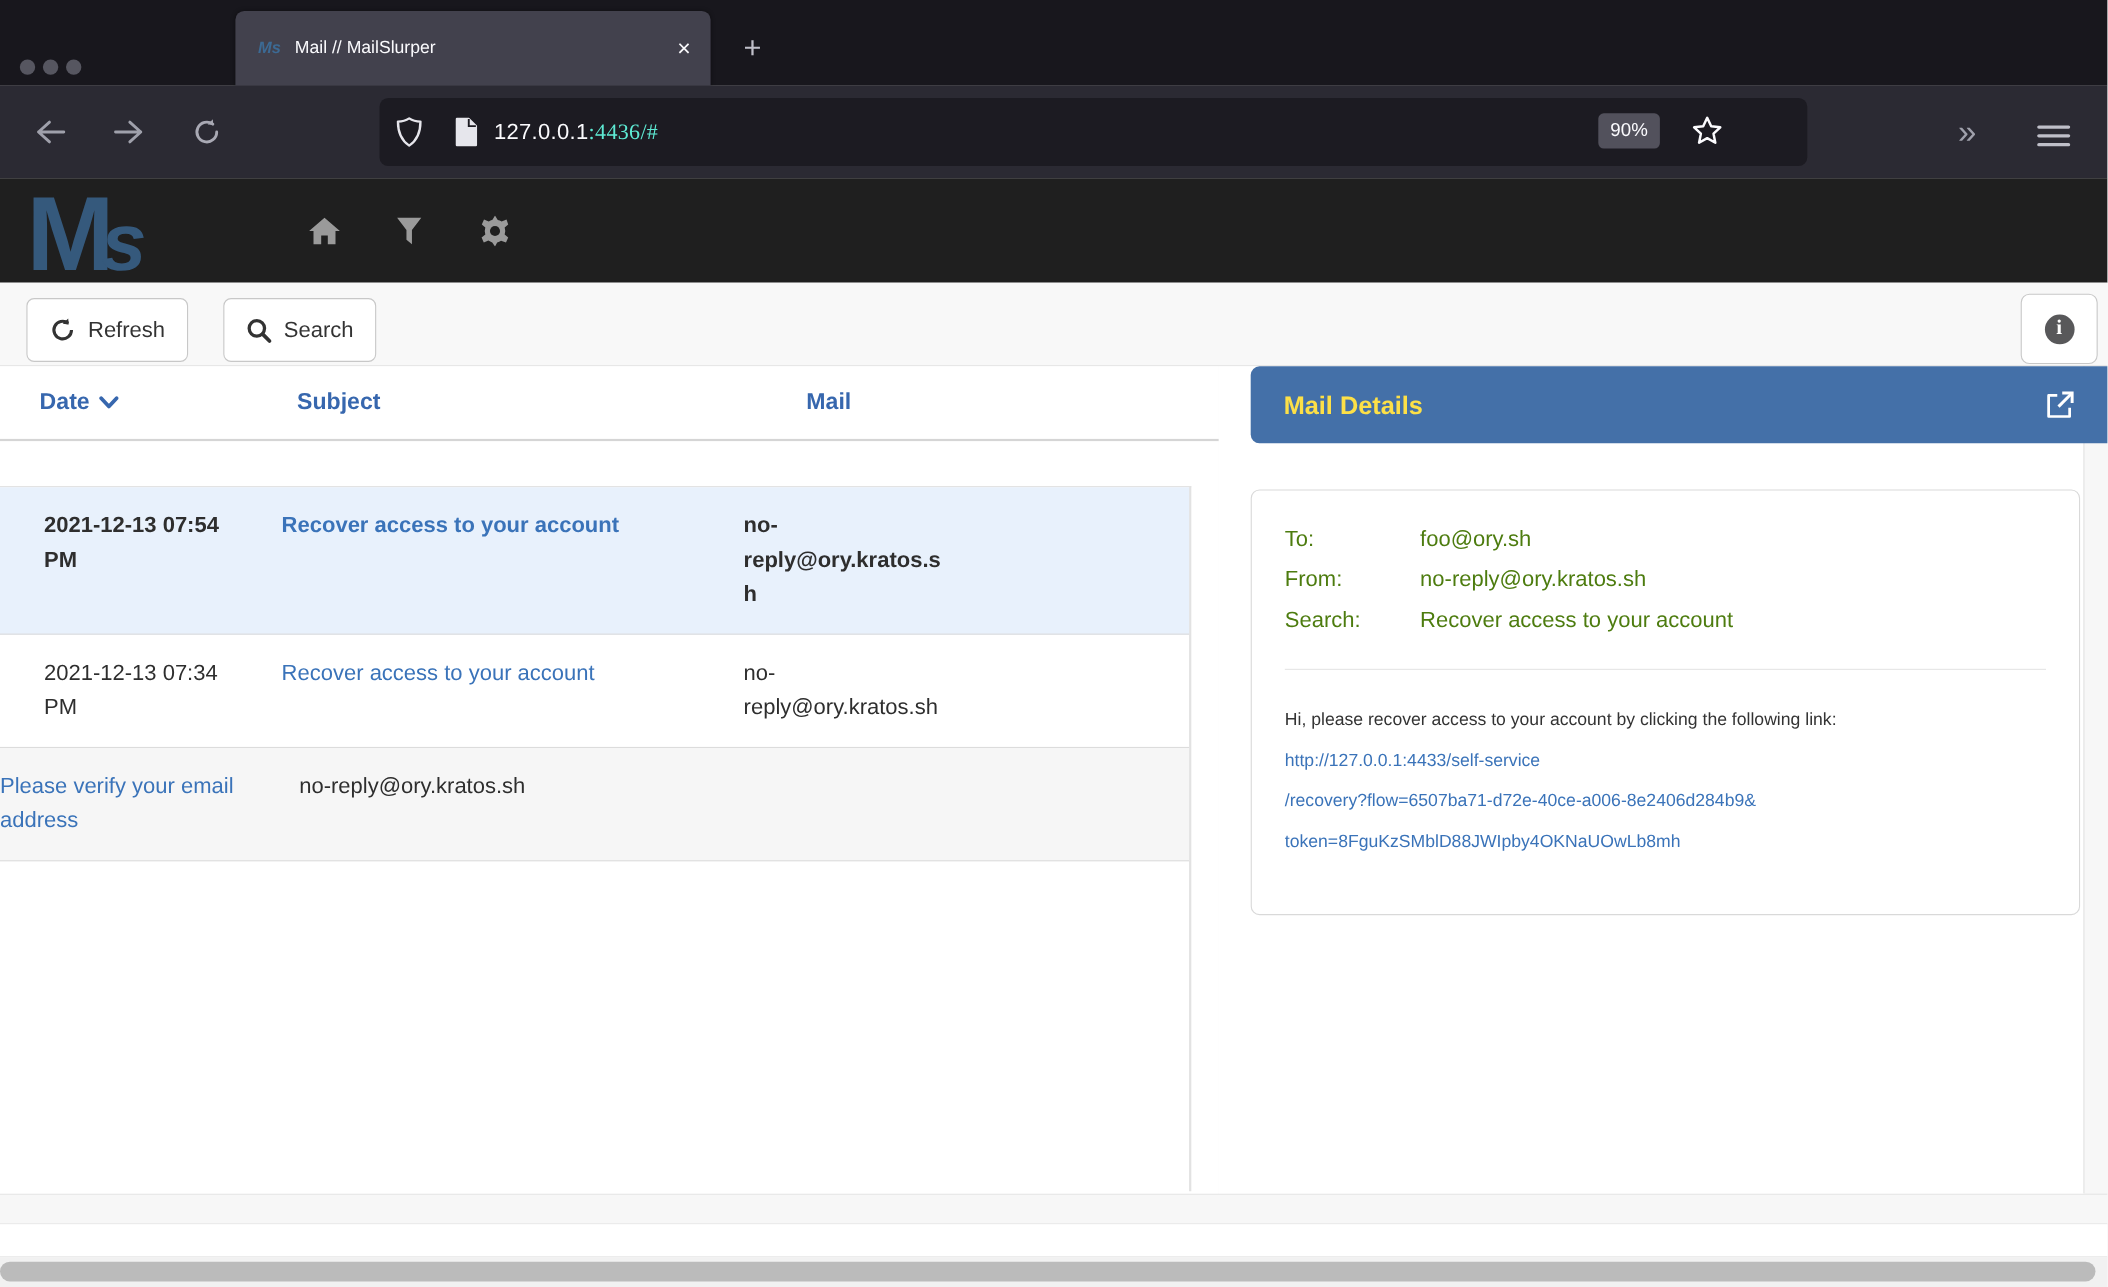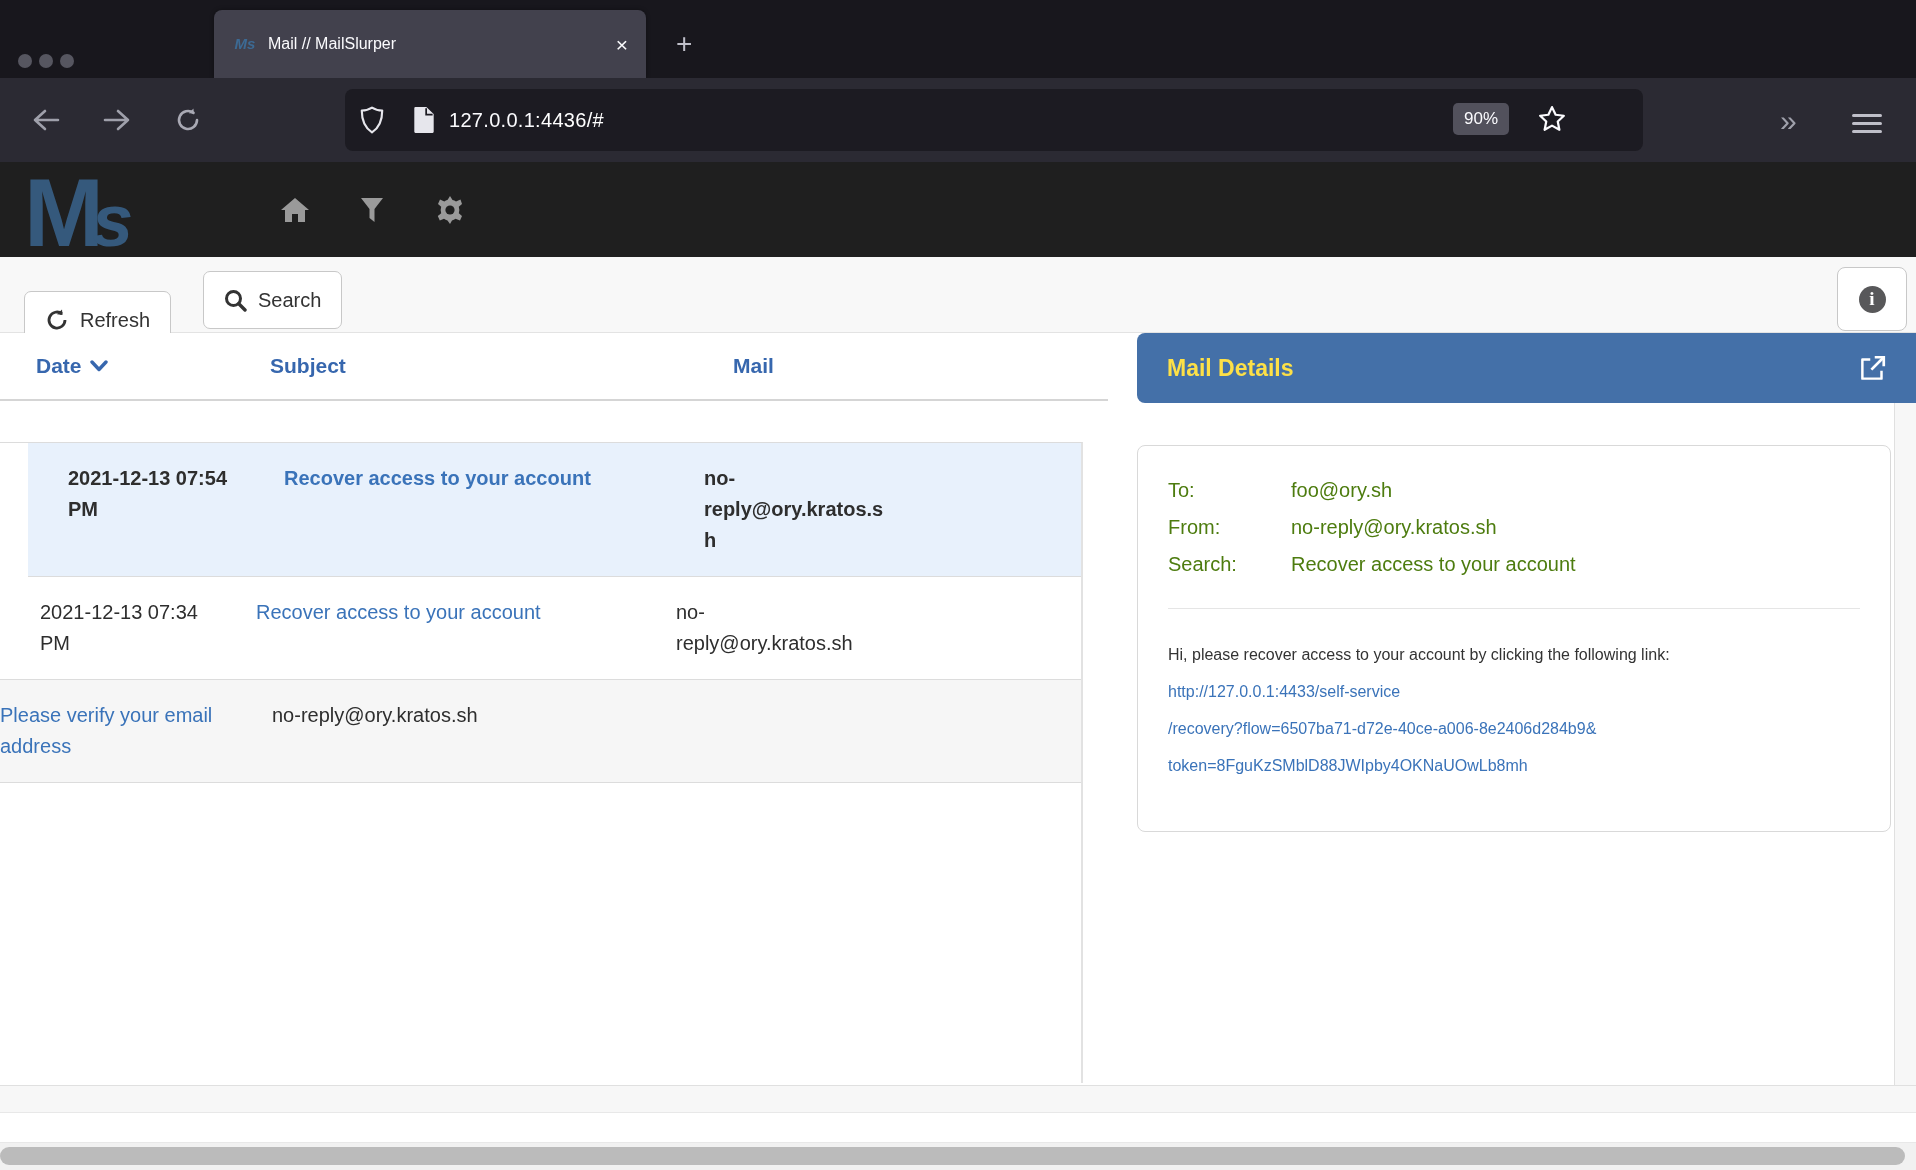--- a/index.html
+++ b/index.html
@@ -18,21 +18,21 @@
   .tab-title { color:#fbfbfe; font-size:16px; flex:1; white-space:nowrap; overflow:hidden; }
   .tab-close { color:#fbfbfe; font-size:21px; line-height:21px; cursor:default; }
   .newtab { position:absolute; left:676px; top:28px; color:#bfbfc9; font-size:28px; font-weight:300; }
 
   .navbar { position:relative; width:1916px; height:84px; background:#2b2a33; }
   .nav-ic { position:absolute; top:0; height:84px; display:flex; align-items:center; justify-content:center; }
   .urlbar { position:absolute; left:345px; top:11px; width:1298px; height:62px;
     background:#1c1b22; border-radius:8px; display:flex; align-items:center; padding:0 14px; }
   .url-text { font-size:20px; margin-left:14px; letter-spacing:.3px; }
   .url-host { color:#fbfbfe; }
-  .url-rest { color:#ffffff; }
+  .url-rest { color:#5eead4;font-family:Liberation Serif, serif; }
   .zoom-badge { position:absolute; right:134px; top:14px; background:#52515c; color:#fbfbfe;
     font-size:17px; padding:6px 11px; border-radius:5px; }
   .star { position:absolute; right:76px; top:15px; }
   .chev2 { position:absolute; left:1780px; top:26px; color:#9fa0ab; font-size:30px; letter-spacing:-2px; }
   .hamb { position:absolute; left:1852px; top:31px; width:30px; }
   .hamb i { display:block; height:3px; background:#bfbfc9; margin:5px 0; border-radius:2px; }
 
   
   .appheader { position:relative; width:1916px; height:95px; background:#1f1f1f; }
   .logo { position:absolute; left:24px; top:-4px; color:#35597c; white-space:nowrap; }
@@ -57,21 +57,21 @@
   .left-panel { position:absolute; left:0; top:0; width:1108px; height:752px; background:#fff; }
   .lheader { height:68px; display:grid; grid-template-columns:256px 404px 220px 1fr;
     align-items:center; border-bottom:2px solid #d5d5d5; }
   .lheader > div { font-size:21px; font-weight:bold; color:#3767ae; display:flex; align-items:center; gap:8px; }
   .h-date { padding-left:36px; } .h-subj { padding-left:14px; } .h-from { padding-left:73px; }
   .rows-wrap { margin-top:41px; width:1083px; height:641px;
     border-right:2px solid #e2e2e2; border-top:1px solid #dcdcdc; }
   .mrow { display:grid; grid-template-columns:256px 404px 220px 1fr;
     border-bottom:1px solid #dcdcdc; padding:20px 0; font-size:20px; line-height:31px; color:#2e2e2e; }
   .mrow.alt { background:#f6f6f6; }
-  .mrow.selected { background:#e8f1fc; font-weight:bold;margin-left:28px; }
+  .mrow.selected { background:#e8f1fc; font-weight:bold; }
   .c-date { padding:0 46px 0 40px; }
   .c-subj { padding-right:20px; }
   .c-subj a { color:#3a73b9; text-decoration:none; }
   .c-from { padding-left:16px; padding-right:20px; overflow-wrap:break-word; }
 
   .right-panel { position:absolute; left:1108px; top:0; width:787px; height:752px;
     background:#fff; border-right:1px solid #e0e0e0; }
   .mail-bar { position:absolute; left:1137px; top:0; width:779px; height:70px; background:#4470a8;
     border-radius:8px 0 0 8px; display:flex; align-items:center; padding:0 30px; }
   .mail-bar-title { color:#fde047; font-size:23px; font-weight:bold; flex:1; }
@@ -169,21 +169,21 @@
   </div>
   <div class="hd-ic" style="left:436px;">
     <svg width="28" height="28" viewBox="0 0 28 28">
         <path d="M14 0 L16.5 4 A10.3 10.3 0 0 1 20 5.4 L24.5 3.5 L24.5 3.5 L26 8 L22.8 10.8 A10 10 0 0 1 22.8 17.2 L26 20 L24 24.5 L19.5 22.8 A10.3 10.3 0 0 1 16 24.5 L14 28 L11.5 24.4 A10.3 10.3 0 0 1 8 22.7 L3.8 24.5 L1.8 20 L5.2 17.2 A10 10 0 0 1 5.2 10.8 L2 8 L4 3.6 L8.3 5.4 A10.3 10.3 0 0 1 11.7 3.8 Z" fill="#9a9a9a"></path>
         <circle cx="14" cy="14" r="4.6" fill="#1f1f1f"></circle>
       </svg>
   </div>
 </div>
 
 <div class="toolbar">
-  <button class="btn" style="left:24px;margin-top:20px;">
+  <button class="btn" style="left:24px;">
     <svg width="24" height="24" viewBox="0 0 24 24">
         <path d="M20 12 A8 8 0 1 1 17 5.8" stroke="#333" stroke-width="2.8" fill="none"></path>
         <path d="M17 1.5 L17.5 7 L12 6.3 Z" fill="#333"></path>
         <path d="M4 12 A8 8 0 0 1 7 18.2" stroke="#333" stroke-width="0" fill="none"></path>
       </svg>
     <span>Refresh</span>
   </button>
   <button class="btn" style="left:203px;">
     <svg width="23" height="23" viewBox="0 0 23 23">
         <circle cx="9.5" cy="9.5" r="7" stroke="#333" stroke-width="3" fill="none"></circle>

